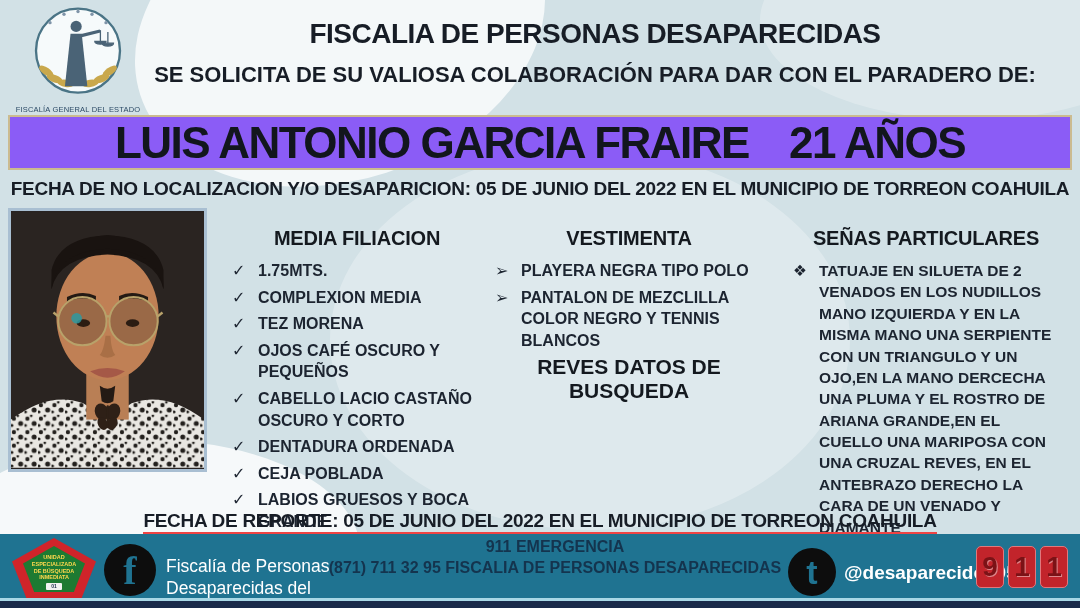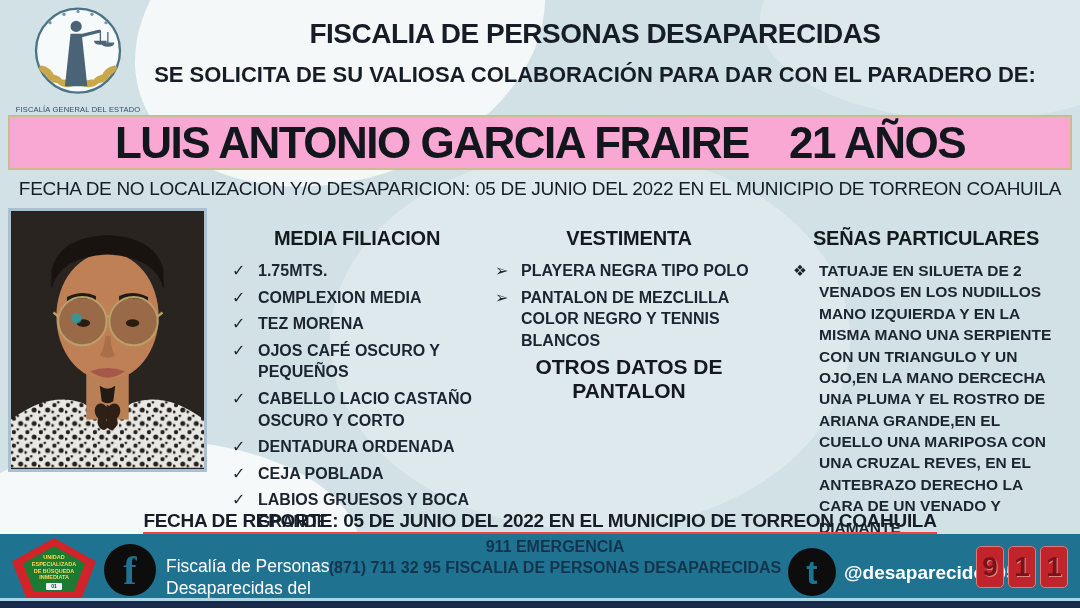--- a/index.html
+++ b/index.html
@@ -20,26 +20,26 @@
   .logo-wrap { position:absolute; left:14px; top:4px; width:128px; text-align:center; }
   .logo-caption { font-size:8px; font-weight:700; color:#2c4a66; line-height:1.15; letter-spacing:.2px; }
   .logo-caption .line2 { font-weight:400; font-size:7.5px; }
   .main-title { position:absolute; left:150px; right:40px; top:18px; text-align:center;
     font-size:28px; font-weight:800; letter-spacing:-.5px; color:#171d26; }
   .sub-title { position:absolute; left:150px; right:40px; top:62px; text-align:center;
     font-size:22px; font-weight:700; color:#171d26; }
 
   
   .name-banner { position:absolute; left:8px; right:8px; top:115px; height:55px;
-    background:#f9a8d4; border:2px solid #cbbb90;
+    background:#8b5cf6; border:2px solid #cbbb90;
     display:flex; align-items:center; justify-content:center; gap:40px; }
   .name-banner .nm { font-size:44px; font-weight:800; letter-spacing:-1.5px; color:#12161d; white-space:nowrap; }
 
   .date-line { position:absolute; left:0; right:0; top:178px; text-align:center;
-    font-size:19px; font-weight:400; letter-spacing:-.3px; color:#171d26; }
+    font-size:19px; font-weight:700; letter-spacing:-.3px; color:#171d26; }
 
   
   .photo-frame { position:absolute; left:8px; top:208px; width:199px; height:264px;
     border:3px solid #a9bfd2; background:#272221; }
   .photo-frame svg { display:block; width:100%; height:100%; }
 
   
   .col { position:absolute; }
   .col-h { text-align:center; font-size:20px; font-weight:800; color:#14191f; margin-bottom:10px; letter-spacing:-.2px;margin-top:11px; }
   .li { display:flex; gap:8px; font-size:16px; font-weight:600; line-height:1.35; color:#1c2430; margin-bottom:5px; }
@@ -240,21 +240,21 @@
         <span class="bullet">➢</span>
         <span>PLAYERA NEGRA TIPO POLO</span>
       </div>
         <div class="li">
         <span class="bullet">➢</span>
         <span>PANTALON DE MEZCLILLA COLOR NEGRO Y TENNIS BLANCOS</span>
       </div>
       </div>
   </div>
 
-  <div class="otros-datos">OTROS DATOS DE PANTALON</div>
+  <div class="otros-datos">REVES DATOS DE BUSQUEDA</div>
 
   <div class="col" id="col-senas">
     <div class="col-h">SEÑAS PARTICULARES</div>
     <div>
         <div class="li">
         <span class="bullet">❖</span>
         <span>TATUAJE EN SILUETA DE 2 VENADOS EN LOS NUDILLOS MANO IZQUIERDA Y EN LA MISMA MANO UNA SERPIENTE CON UN TRIANGULO Y UN OJO,EN LA MANO DERCECHA UNA PLUMA Y EL ROSTRO DE ARIANA GRANDE,EN EL CUELLO UNA MARIPOSA CON UNA CRUZAL REVES, EN EL ANTEBRAZO DERECHO LA CARA DE UN VENADO Y DIAMANTE</span>
       </div>
       </div>
   </div>

